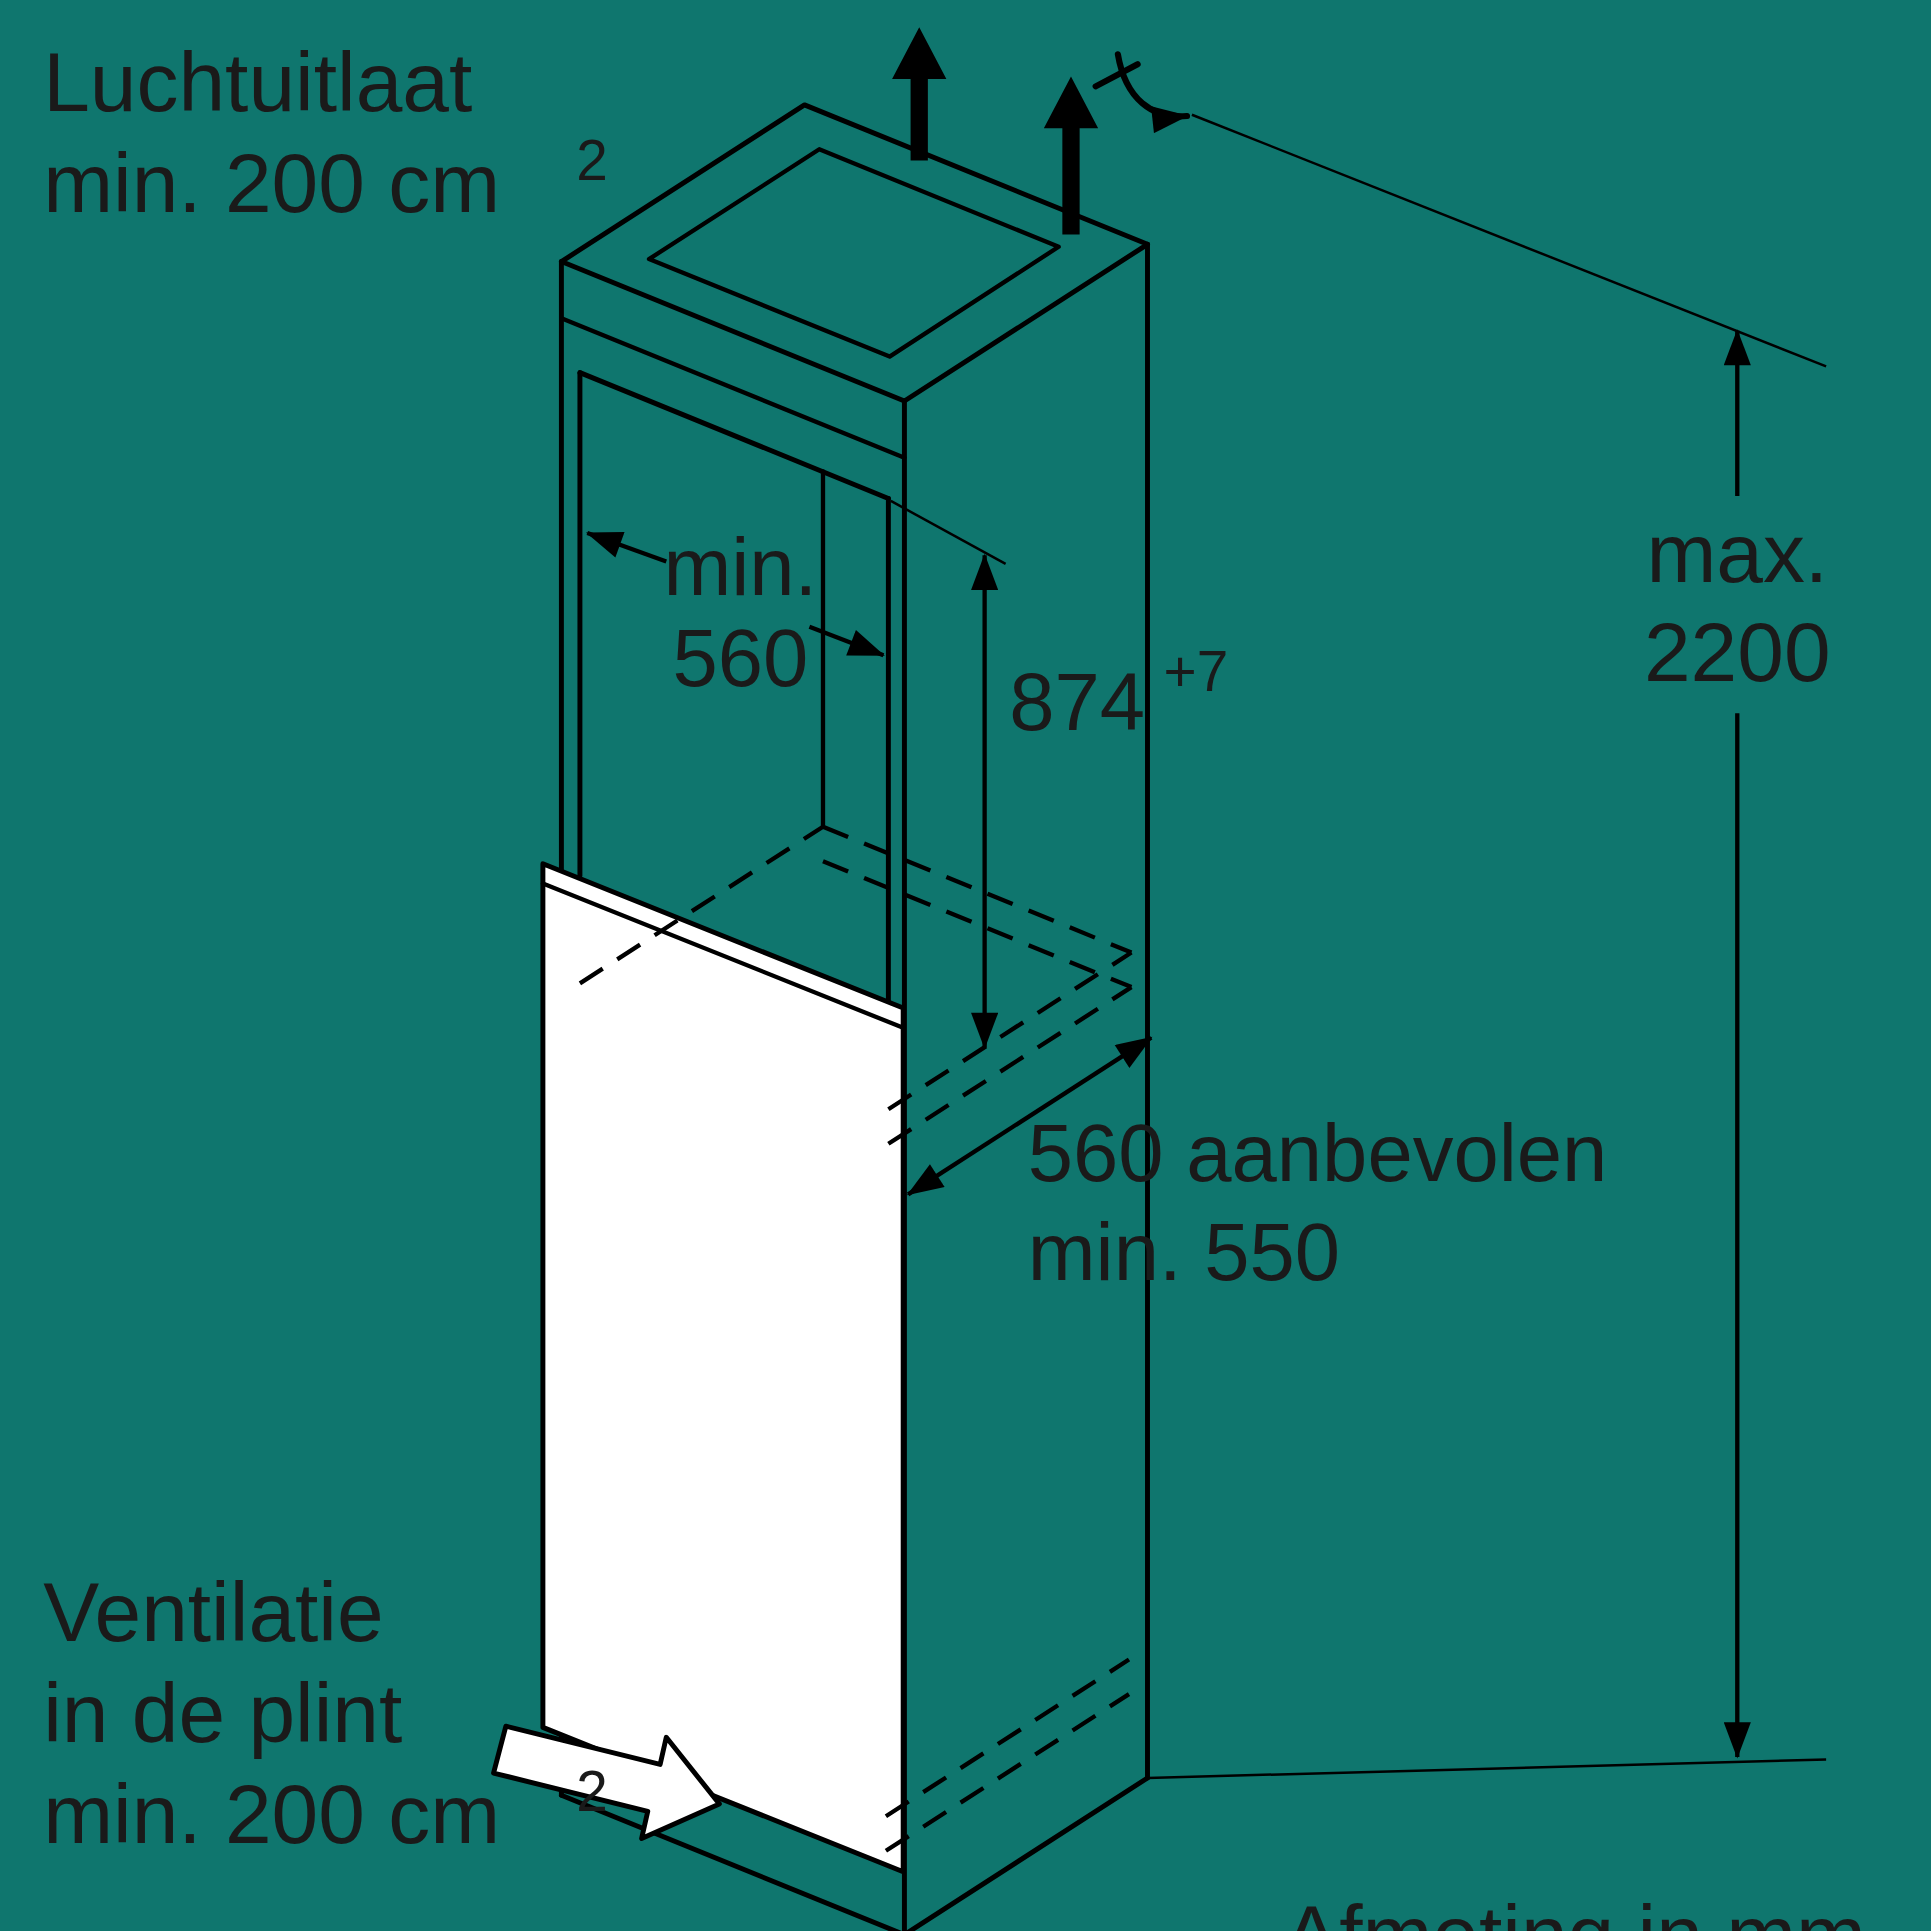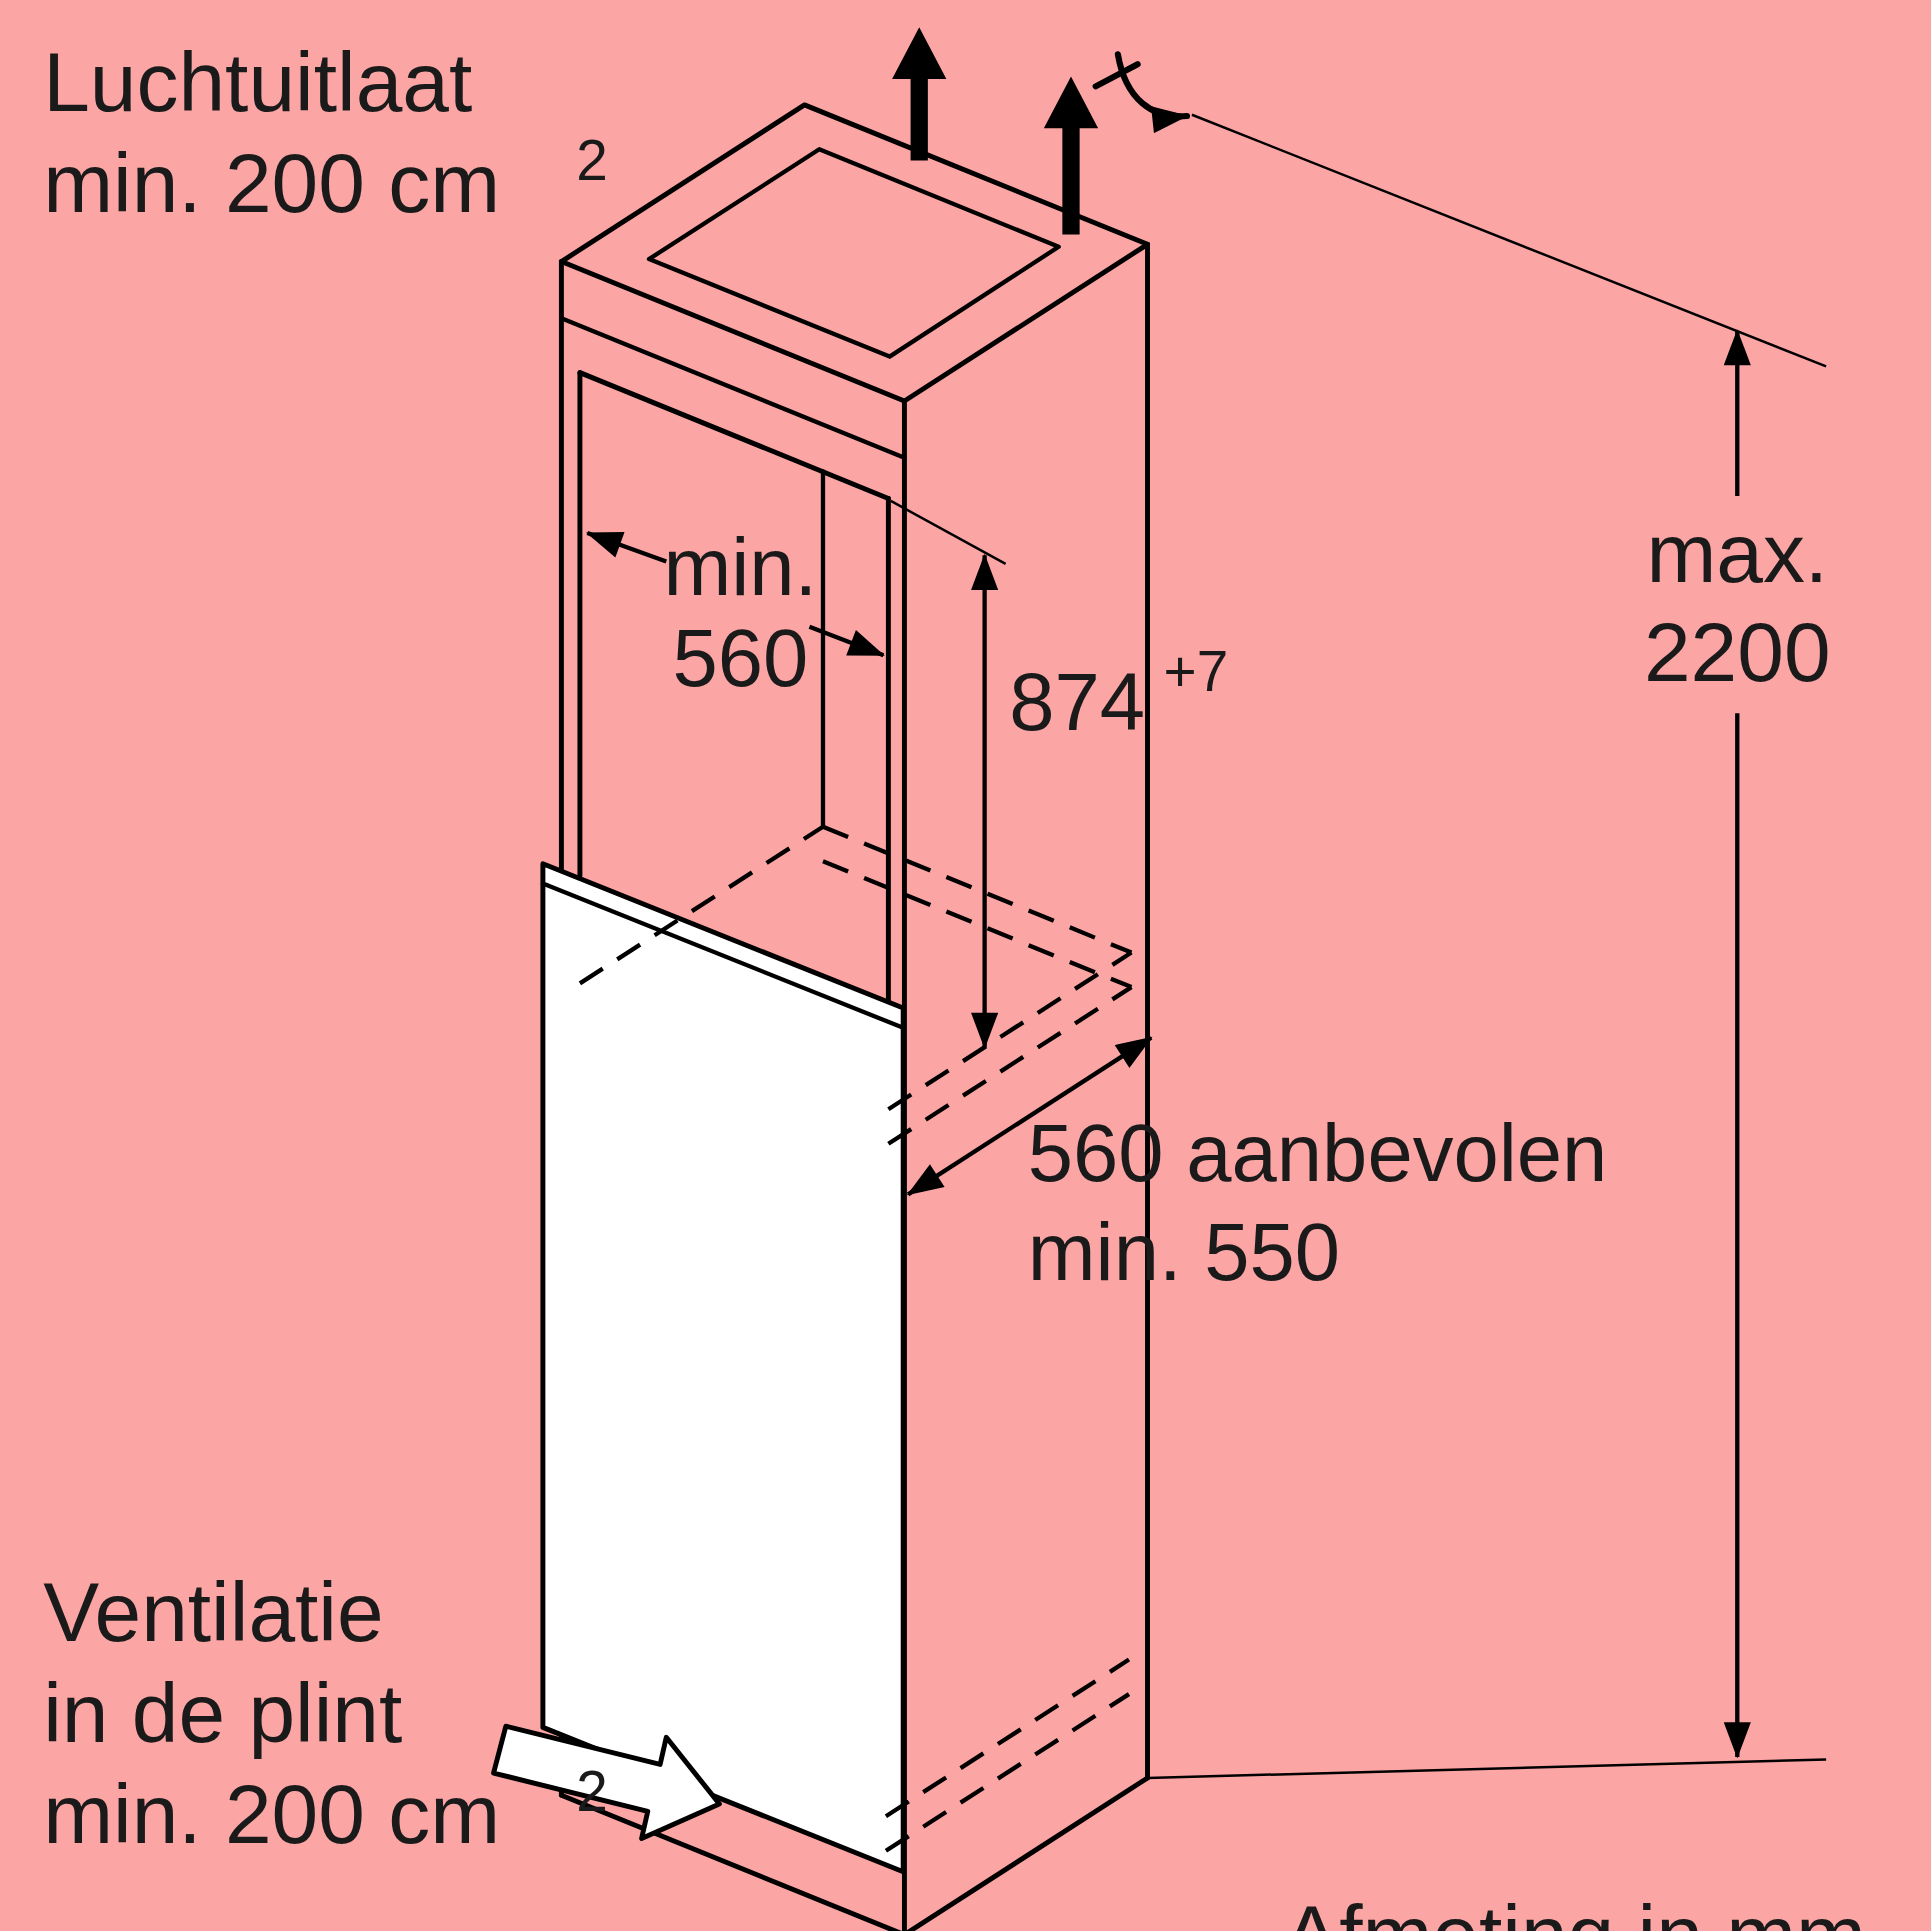--- a/index.html
+++ b/index.html
@@ -1,19 +1,19 @@
 <!DOCTYPE html>
 <html><head>
 <meta charset="utf-8">
 <style>
   html, body { margin: 0; padding: 0; background: #ffffff; }
   .canvas {
     width: 1931px;
     height: 1931px;
-    background: #fca5a5;
+    background: #0f766e;
     position: relative;
   }
   svg { display: block; }
   text {
     font-family: "Liberation Sans", "DejaVu Sans", sans-serif;
     fill: #1a1a1a;
   }
   .dim-text  { font-size: 66px; }
   .big-text  { font-size: 68px; }
   .sup-text  { font-size: 46px; }

